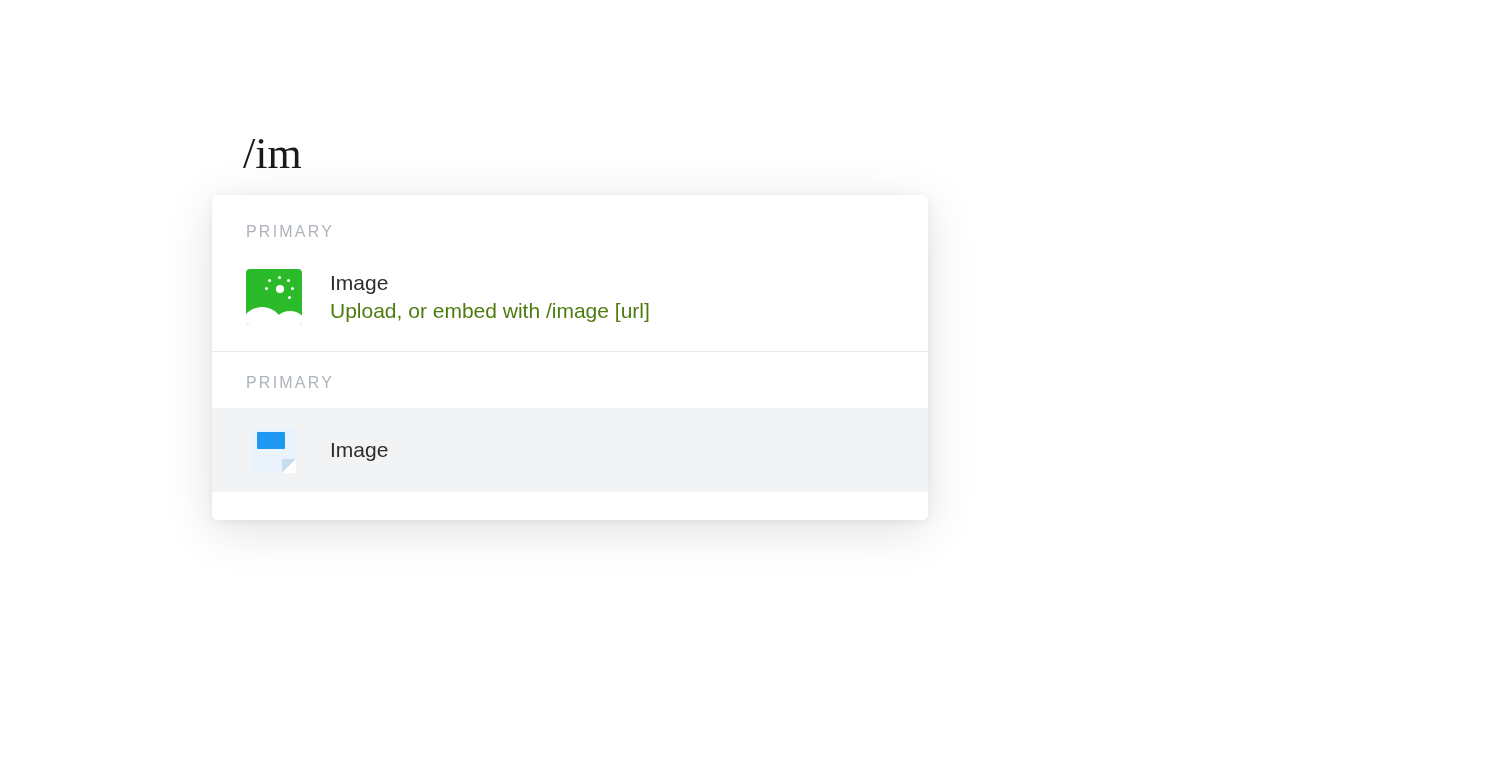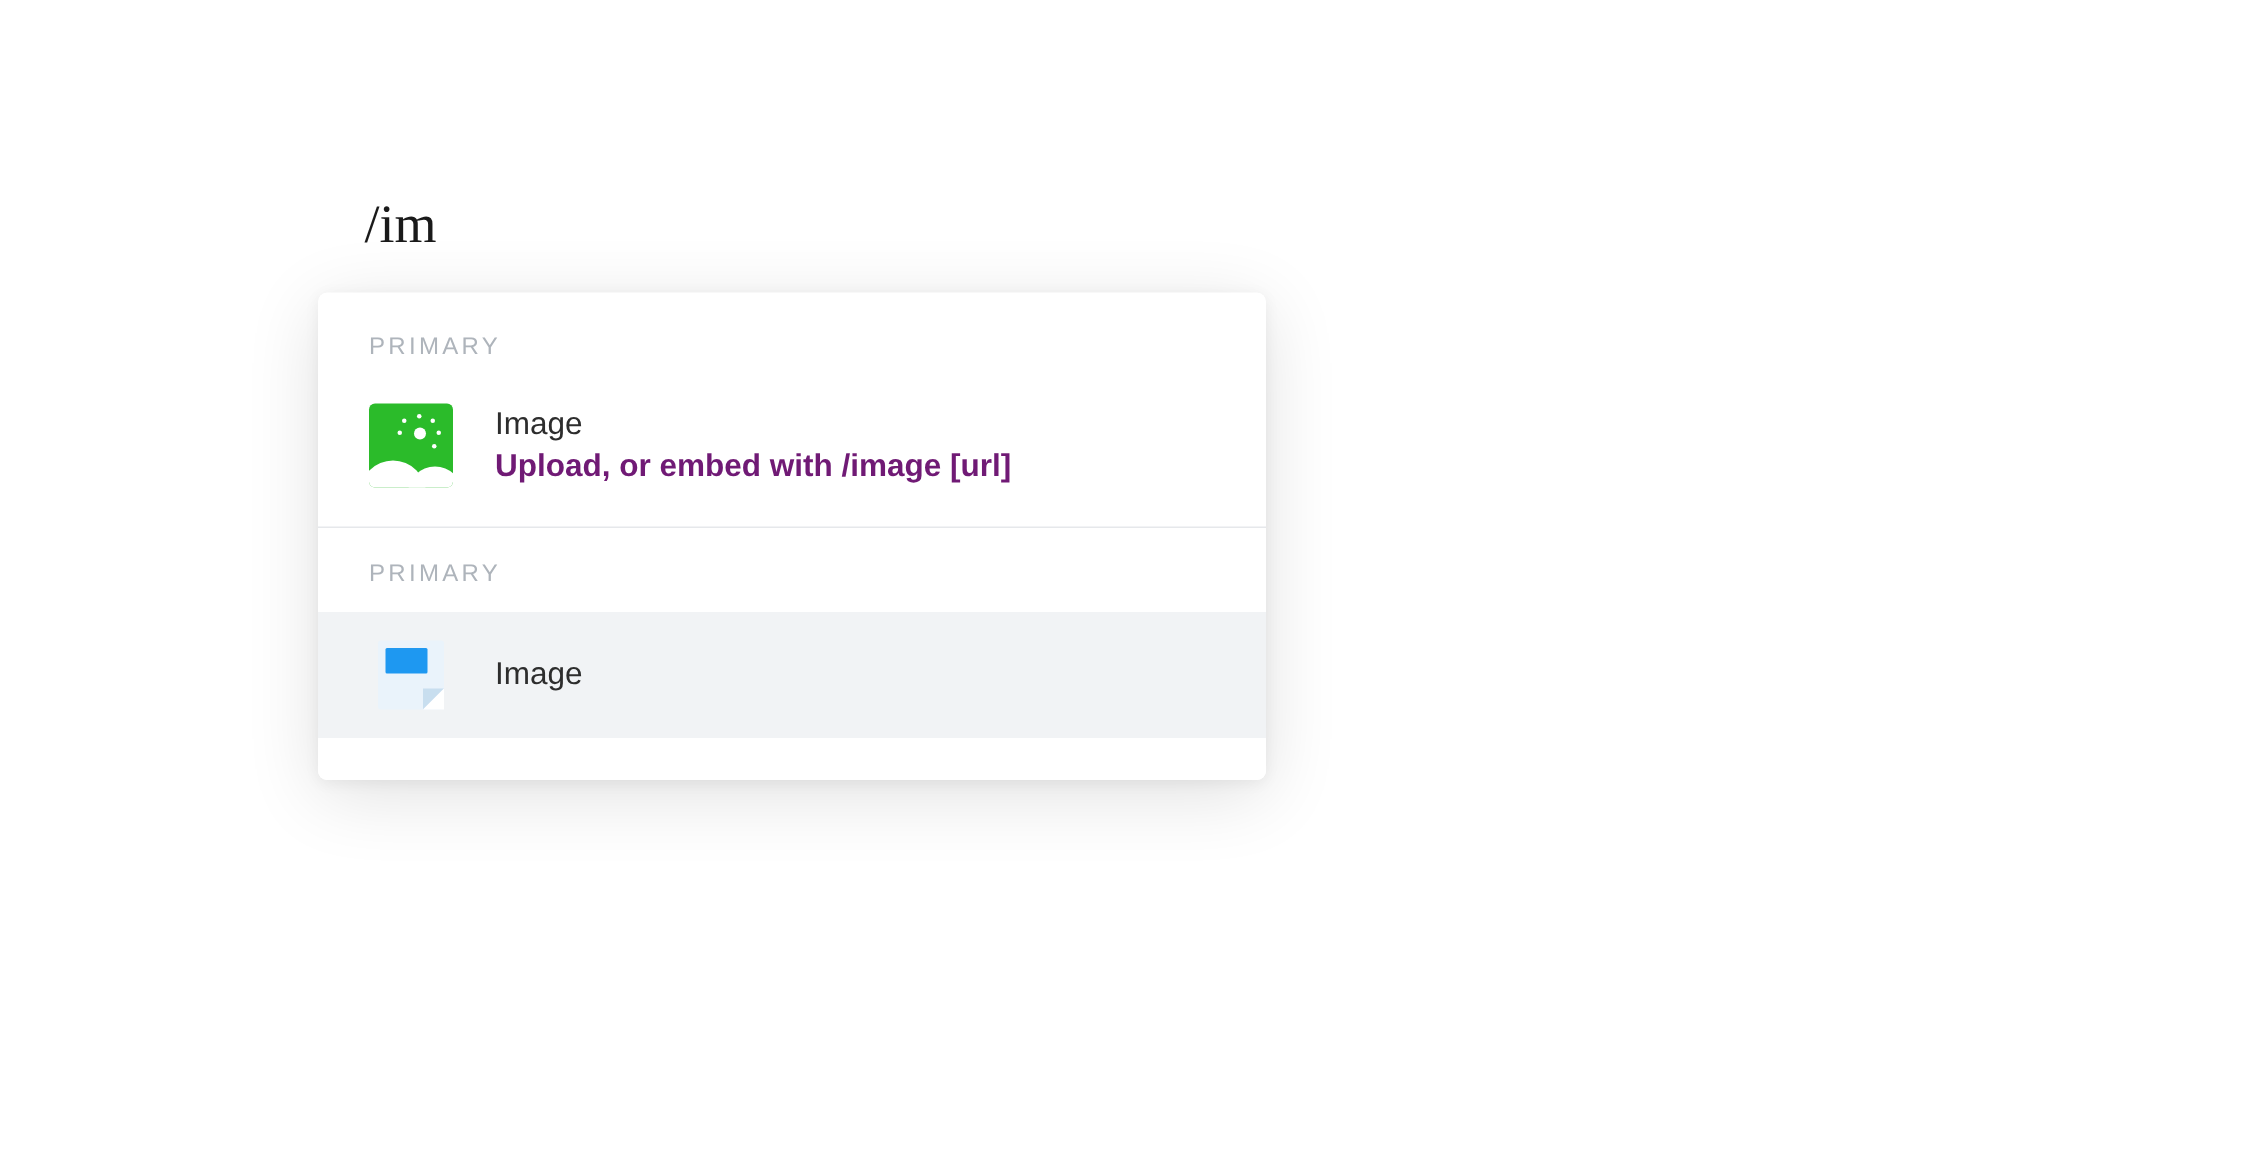--- a/index.html
+++ b/index.html
@@ -14,30 +14,30 @@
       width: 1500px;
       height: 775px;
       position: relative;
     }
 
     .slash-command {
       position: absolute;
       left: 243px;
       top: 128px;
       font-family: Georgia, "Times New Roman", serif;
-      font-size: 36px;
+      font-size: 44px;
       color: #1a1a1a;
       font-weight: 400;
     }
 
     .menu-panel {
       position: absolute;
       left: 212px;
       top: 195px;
-      width: 632px;
+      width: 716px;
       background: #ffffff;
       border-radius: 6px;
       box-shadow: 0 10px 50px rgba(0, 0, 0, 0.12), 0 2px 10px rgba(0, 0, 0, 0.06);
       overflow: hidden;
     }
 
     .section-header {
       padding: 28px 34px 14px 34px;
       font-size: 16px;
       letter-spacing: 2.2px;
@@ -69,22 +69,22 @@
     }
 
     .menu-item .item-title {
       font-size: 21px;
       color: #2d2d2d;
       font-weight: 400;
     }
 
     .menu-item .item-desc {
       font-size: 21px;
-      color: #701a75;
-      font-weight: 700;
+      color: #4d7c0f;
+      font-weight: 400;
     }
 
     .divider {
       height: 1px;
       background: #e6e8eb;
       width: 100%;
     }
 
     .snippets-section .section-header {
       padding-top: 22px;

